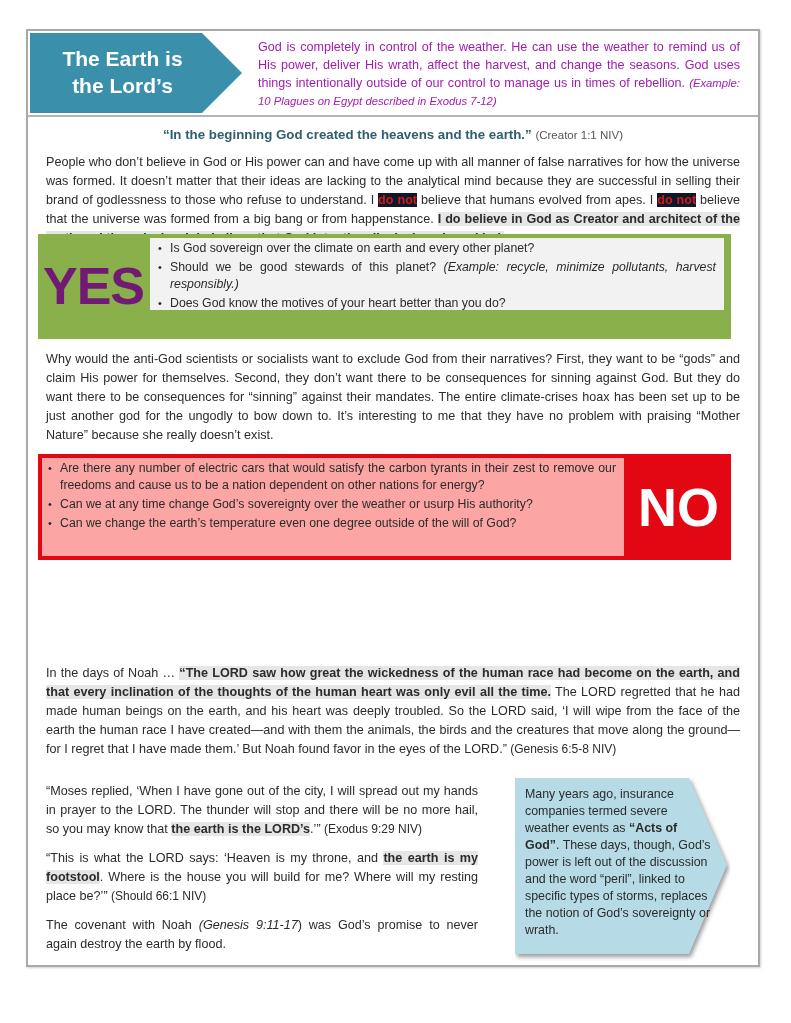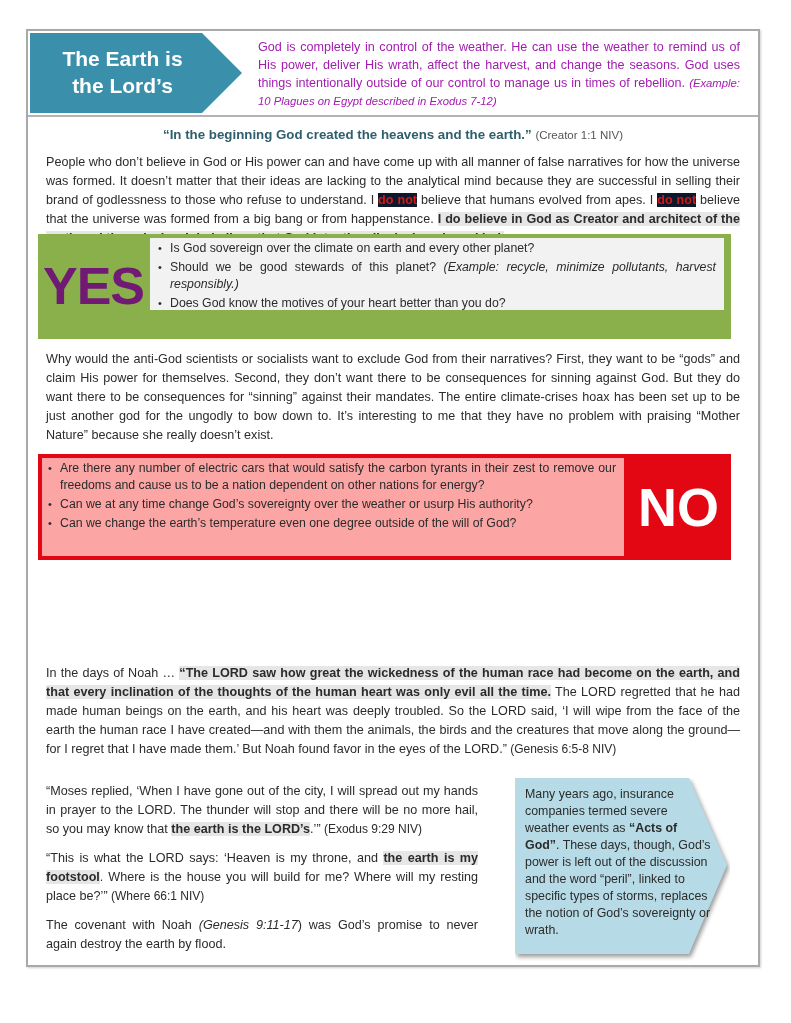--- a/index.html
+++ b/index.html
@@ -115,21 +115,21 @@
         <li>Can we change the earth’s temperature even one degree outside of the will of God?</li>
       </ul>
     </div>
     <div class="no-word">NO</div>
   </div>
 
   <p class="body" style="position:absolute; left:18px; top:633px; width:694px;"><span>In the days of Noah … </span><span class="bold hl">“The LORD saw how great the wickedness of the human race had become on the earth, and that every inclination of the thoughts of the human heart was only evil all the time.</span><span> The LORD regretted that he had made human beings on the earth, and his heart was deeply troubled. So the LORD said, ‘I will wipe from the face of the earth the human race I have created—and with them the animals, the birds and the creatures that move along the ground—for I regret that I have made them.’ But Noah found favor in the eyes of the LORD.”</span><span class="small"> (Genesis 6:5-8 NIV)</span></p>
 
   <div class="col-left">
     <p><span>“Moses replied, ‘When I have gone out of the city, I will spread out my hands in prayer to the LORD. The thunder will stop and there will be no more hail, so you may know that </span><span class="bold hl">the earth is the LORD’s</span><span>.’”</span><span class="small"> (Exodus 9:29 NIV)</span></p>
-    <p><span>“This is what the LORD says: ‘Heaven is my throne, and </span><span class="bold hl">the earth is my footstool</span><span>. Where is the house you will build for me? Where will my resting place be?’”</span><span class="small">  (Where 66:1 NIV)</span></p>
+    <p><span>“This is what the LORD says: ‘Heaven is my throne, and </span><span class="bold hl">the earth is my footstool</span><span>. Where is the house you will build for me? Where will my resting place be?’”</span><span class="small">  (Should 66:1 NIV)</span></p>
     <p><span>The covenant with Noah </span><span class="ex-i">(Genesis 9:11-17</span><span>) was God’s promise to never again destroy the earth by flood.</span></p>
   </div>
 
   <div class="callout">
     <svg width="215" height="200">
       <polygon points="0,0 174,0 212,87 174,176 0,176" fill="#b7dbe6" style="filter: drop-shadow(2px 3px 2px #9c9c9c);"></polygon>
     </svg>
     <div class="callout-text"><span>Many years ago, insurance companies termed  severe weather events as </span><span class="bold">“Acts of God”</span><span>. These days, though, God’s power is left out of the discussion and the word “peril”, linked to specific types of storms, replaces the notion of God’s sovereignty or wrath.</span></div>
   </div>
 

